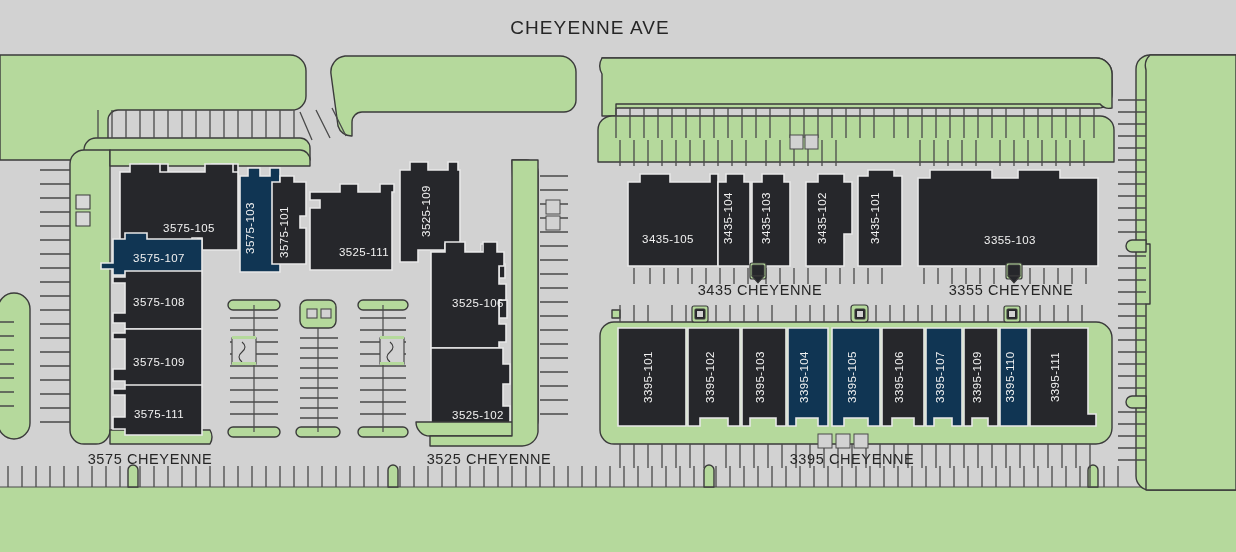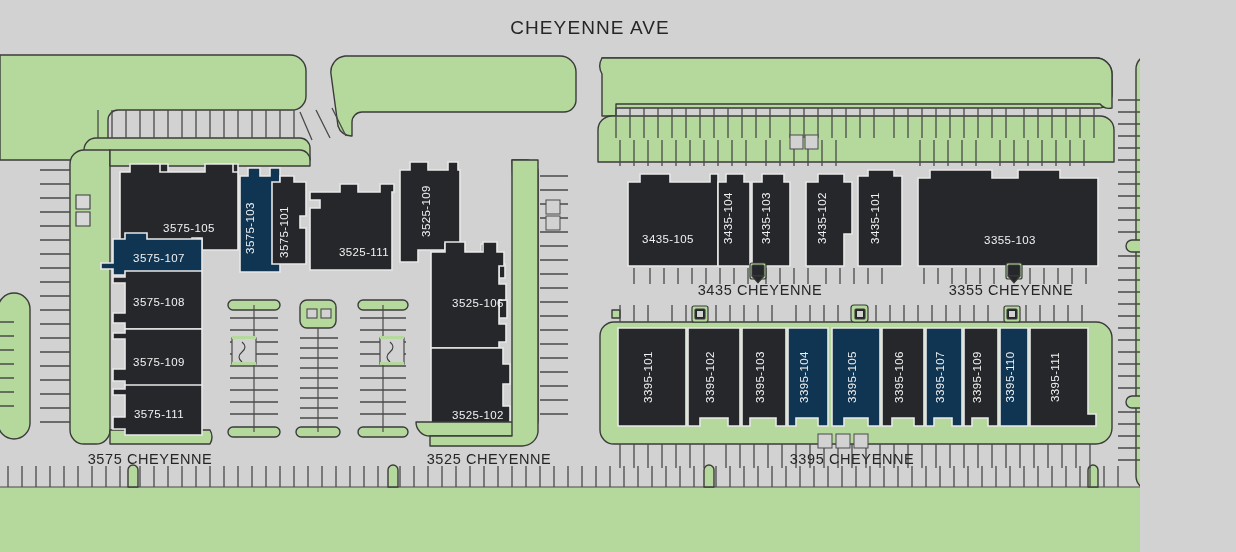--- a/index.html
+++ b/index.html
@@ -1,17 +1,17 @@
 <!DOCTYPE html>
 <html><head>
 <meta charset="utf-8">
 <style>
   html,body{margin:0;padding:0;background:#d2d2d2;}
   body{font-family:"Liberation Sans",sans-serif;}
-  #stage{position:relative;width:1140px;height:552px;background:#d2d2d2;overflow:hidden;}
+  #stage{position:relative;width:1236px;height:552px;background:#d2d2d2;overflow:hidden;}
   #stage svg{position:absolute;left:0;top:0;}
   .unit-label{font-family:"Liberation Sans",sans-serif;font-size:11.5px;fill:#f2f2f2;letter-spacing:.4px;}
   .street-label{font-family:"Liberation Sans",sans-serif;font-size:14.5px;fill:#262626;letter-spacing:.6px;}
   .avenue-label{font-family:"Liberation Sans",sans-serif;font-size:19px;fill:#262626;letter-spacing:1.1px;}
 </style>
 </head>
 <body>
 
 <div id="stage">
   <svg width="1236" height="552" viewBox="0 0 1236 552">

